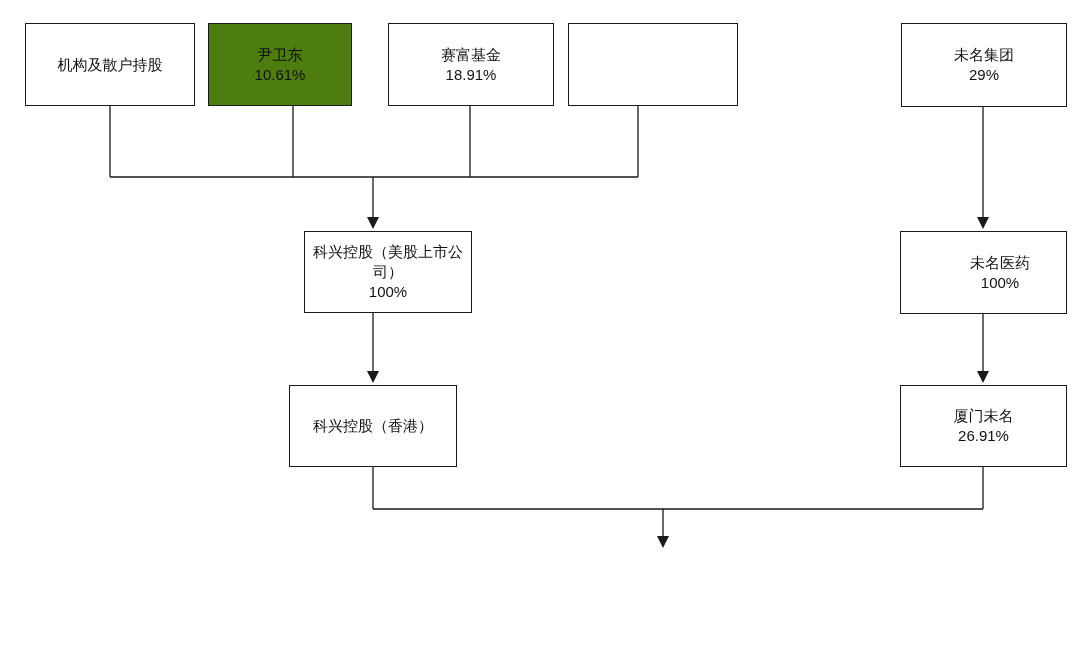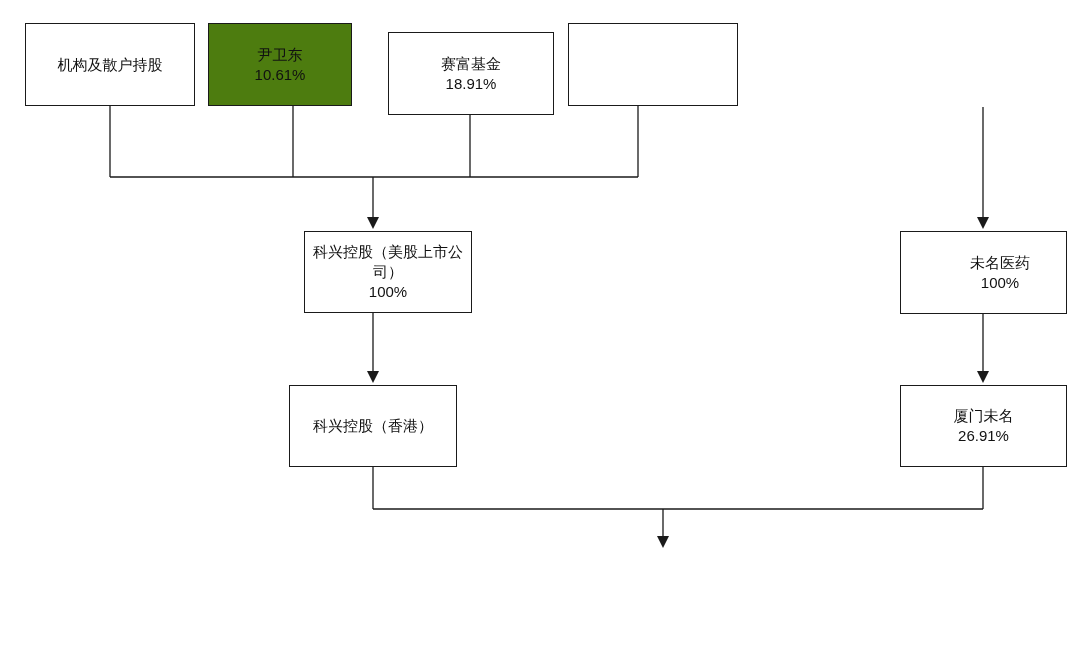--- a/index.html
+++ b/index.html
@@ -74,25 +74,29 @@
       <polyline points="663,509 663,546" fill="none" stroke="#1a1a1a" stroke-width="1.3" marker-end="url(#arrowhead)"></polyline>
     </svg>
   <div class="nodes-layer">
       <div class="node" style="left: 25px; top: 23px; width: 170px; height: 83px; background: rgb(255, 255, 255); border-color: rgb(26, 26, 26); color: rgb(17, 17, 17);">
         <div class="node-label">机构及散户持股</div>
       </div>
       <div class="node" style="left: 208px; top: 23px; width: 144px; height: 83px; background: #4d7c0f; border-color: rgb(26, 26, 26); color: rgb(17, 17, 17);">
         <div class="node-label">尹卫东</div>
         <div class="node-share">10.61%</div>
       </div>
-      <div class="node" style="left: 388px; top: 23px; width: 166px; height: 83px; background: rgb(255, 255, 255); border-color: rgb(26, 26, 26); color: rgb(17, 17, 17); margin-top: 9px;">
+      <div class="node" style="left: 388px; top: 23px; width: 166px; height: 83px; background: rgb(255, 255, 255); border-color: rgb(26, 26, 26); color: rgb(17, 17, 17);">
         <div class="node-label">赛富基金</div>
         <div class="node-share">18.91%</div>
       </div>
       <div class="node" style="left: 568px; top: 23px; width: 170px; height: 83px; background: rgb(255, 255, 255); border-color: rgb(26, 26, 26); color: rgb(17, 17, 17);">
+      </div>
+      <div class="node" style="left: 901px; top: 23px; width: 166px; height: 84px; background: rgb(255, 255, 255); border-color: rgb(26, 26, 26); color: rgb(17, 17, 17);">
+        <div class="node-label">未名集团</div>
+        <div class="node-share">29%</div>
       </div>
       <div class="node" style="left: 289px; top: 231px; width: 168px; height: 82px; background: rgb(255, 255, 255); border-color: rgb(26, 26, 26); color: rgb(17, 17, 17); margin-left: 15px;">
         <div class="node-label">科兴控股（美股上市公司）</div>
         <div class="node-share">100%</div>
       </div>
       <div class="node" style="left: 900px; top: 231px; width: 167px; height: 83px; background: rgb(255, 255, 255); border-color: rgb(26, 26, 26); color: rgb(17, 17, 17); padding-left: 39px;">
         <div class="node-label">未名医药</div>
         <div class="node-share">100%</div>
       </div>
       <div class="node" style="left: 289px; top: 385px; width: 168px; height: 82px; background: rgb(255, 255, 255); border-color: rgb(26, 26, 26); color: rgb(17, 17, 17);">

